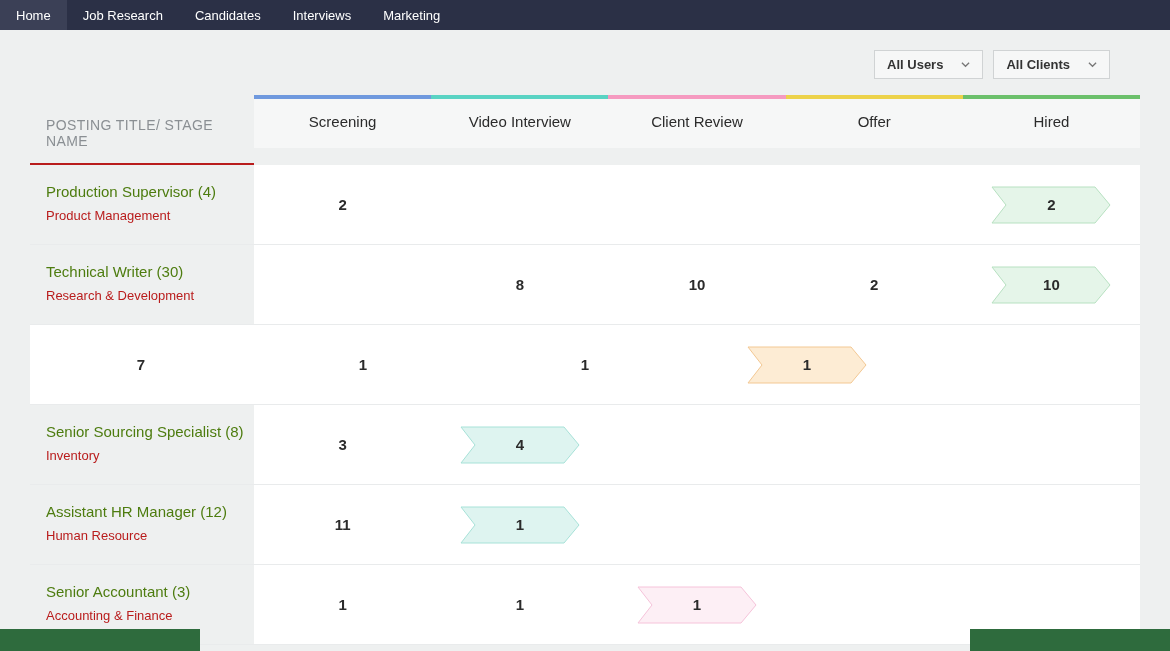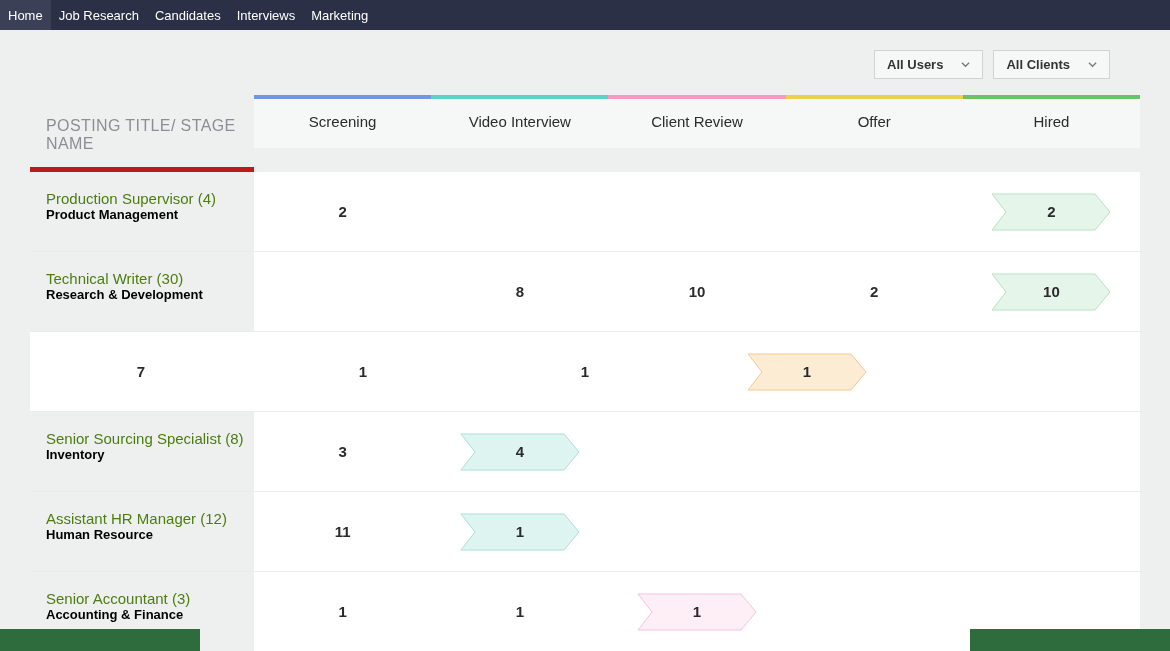--- a/index.html
+++ b/index.html
@@ -1,41 +1,41 @@
 <!DOCTYPE html>
 <html><head>
 <meta charset="utf-8">
 <style>
   * { box-sizing: border-box; margin: 0; padding: 0; }
   html, body { width: 1170px; height: 651px; font-family: -apple-system, BlinkMacSystemFont, "Segoe UI", Arial, sans-serif; background:#eef0f0; }
   
   .topnav { background:#2b3046; height:30px; display:flex; align-items:stretch; padding:0; }
-  .topnav .tab { color:#fff; font-size:13px; display:flex; align-items:center; padding:0 8px; cursor:pointer; }
+  .topnav .tab { color:#fff; font-size:13px; display:flex; align-items:center; padding:0 16px; cursor:pointer; }
   .topnav .tab.active { background:#3b4056; }
   
   .page { padding: 0 30px 0 30px; position:relative; }
   
   .filters { display:flex; justify-content:flex-end; gap:10px; padding:20px 30px 0 0; }
   .filter-btn { background:#f6f7f7; border:1px solid #d0d3d4; padding:6px 12px; font-size:13px; font-weight:600; color:#333; display:flex; align-items:center; gap:18px; cursor:pointer; }
   .filter-btn svg { width:9px; height:9px; }
   
   .board { margin-top:16px; }
   .stagehead { display:flex; }
   .left-col { width:224px; flex:0 0 224px; }
   .stage-cols { flex:1; display:flex; }
   .stage-col { flex:1; }
   .stage-bar { height:4px; width:100%; }
   .stage-name { text-align:center; font-size:15px; color:#2b2b2b; padding:14px 0 18px; background:#f6f7f7; }
   .left-head-spacer { height:4px; }
-  .left-head-label { font-size:16px; letter-spacing:0.4px; color:#8a8f93; padding:18px 0 14px 16px; border-bottom:5px solid #b91c1c; }
+  .left-head-label { font-size:14px; letter-spacing:0.4px; color:#8a8f93; padding:18px 0 14px 16px; border-bottom:2px solid #b91c1c; }
   
   .row { display:flex; border-bottom:1px solid #e9ebec; min-height:80px; }
   .row .left-cell { width:224px; flex:0 0 224px; padding:18px 8px 18px 16px; }
   .job-title { color:#4d7c0f; font-size:15px; cursor:pointer; }
-  .job-dept { color:#000000; font-size:13px; margin-top:0;font-weight:bold; }
+  .job-dept { color:#b91c1c; font-size:13px; margin-top:8px; }
   .cells { flex:1; display:flex; background:#fff; }
   .cell { flex:1; display:flex; align-items:center; justify-content:center; font-size:15px; font-weight:600; color:#2b2b2b; }
   
   .chevtag { position:relative; width:120px; height:38px; display:flex; align-items:center; justify-content:center; font-size:15px; font-weight:600; }
   .chevtag svg { position:absolute; inset:0; width:100%; height:100%; }
   .chevtag span { position:relative; z-index:1; }
   
   .bottom-strip { position:absolute; left:0; right:0; bottom:0; height:22px; display:flex; justify-content:space-between; pointer-events:none; }
   .bottom-strip div { width:200px; background:#2e6b3d; height:22px; }
   .pagewrap { position:relative; width:1170px; height:651px; overflow:hidden; }

